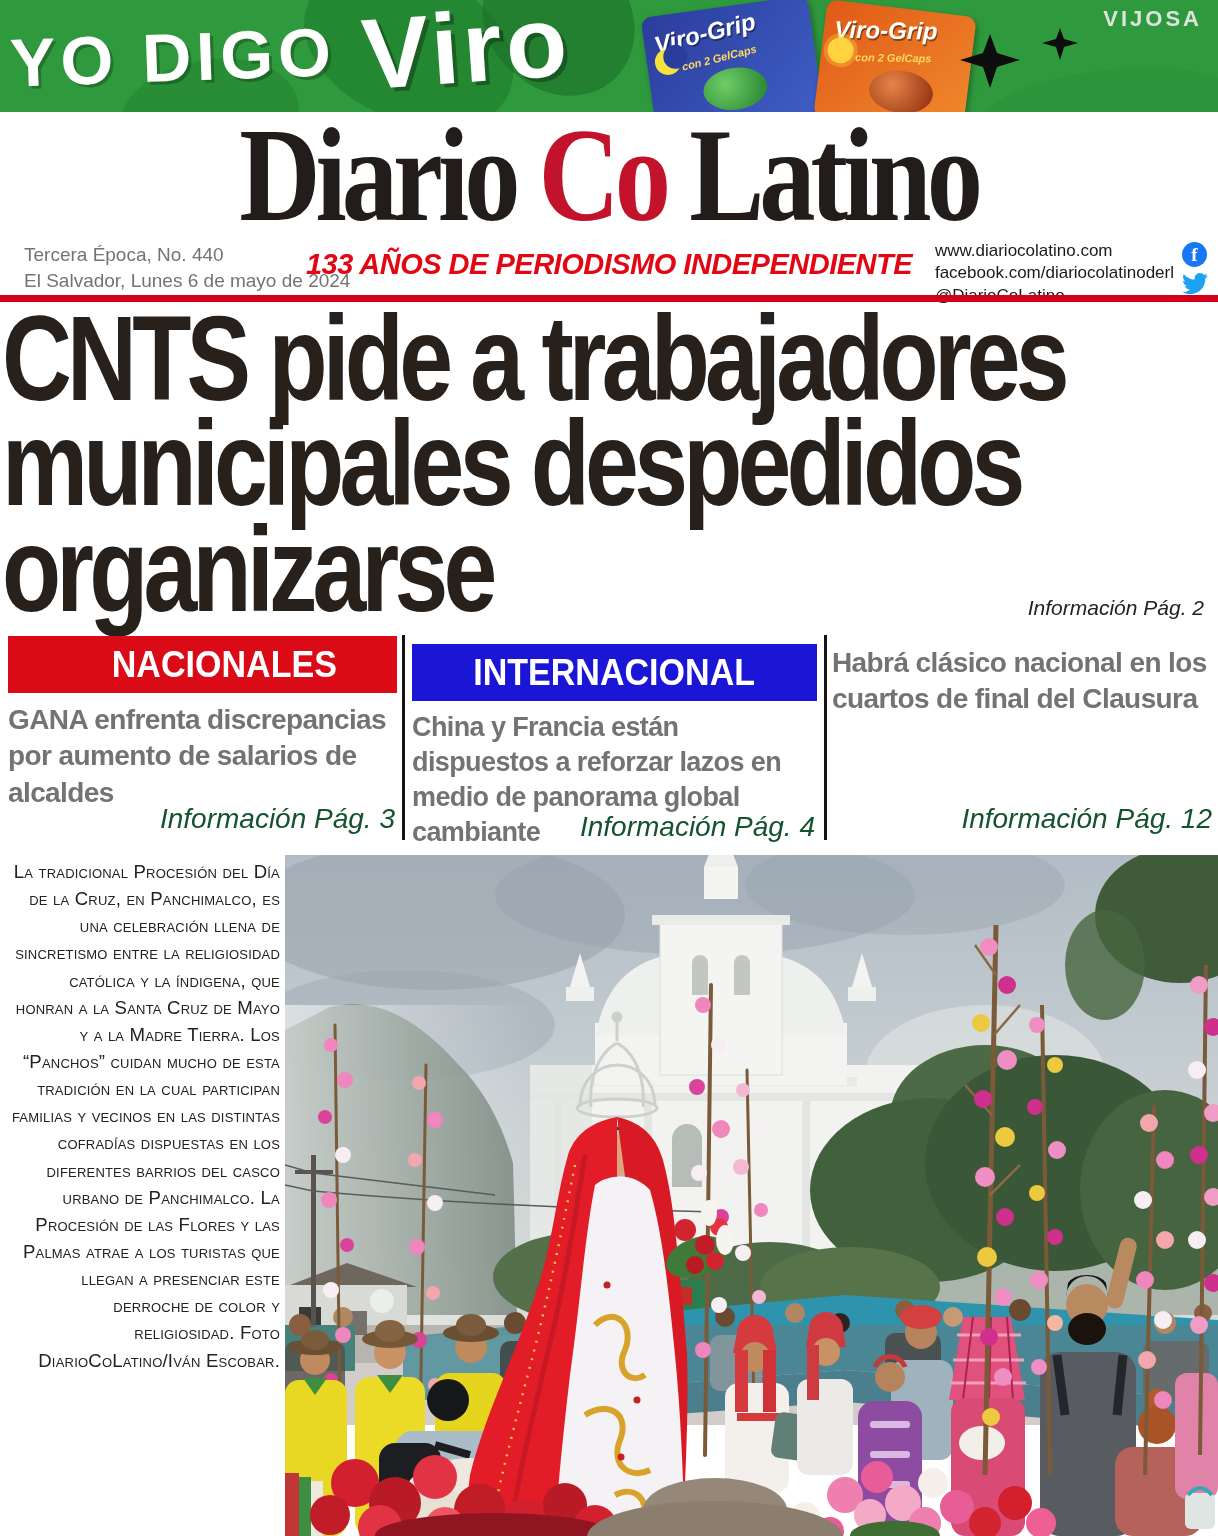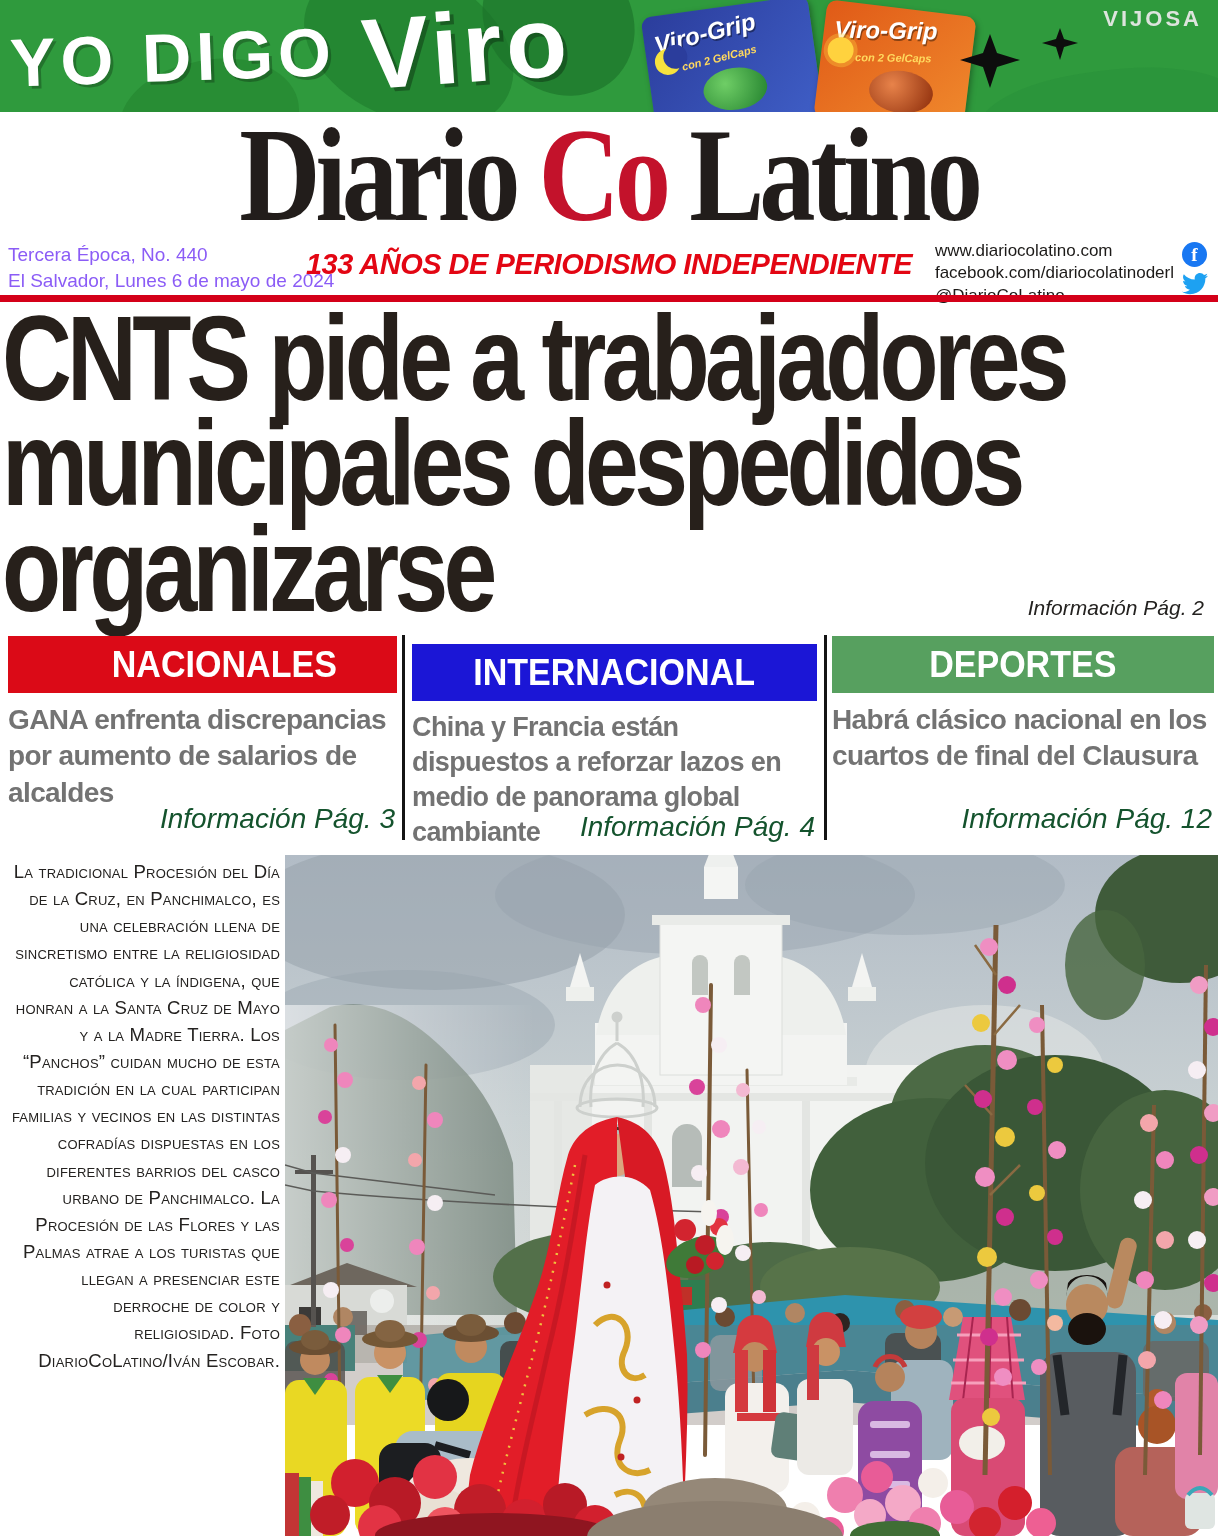--- a/index.html
+++ b/index.html
@@ -47,21 +47,21 @@
     letter-spacing:3px; color:#dde4dd; }
 
   
   .masthead { position:absolute; left:0; top:108px; width:1218px; height:132px; text-align:center; }
   .masthead h1 { display:inline-block; font-family:"Liberation Serif", serif; font-weight:bold;
     font-size:134px; line-height:1; letter-spacing:-6px; color:#221d1b;
     transform:scaleX(.84); transform-origin:center top; white-space:nowrap; }
   .masthead .co { color:#c3122b; }
 
   .dateline { position:absolute; left:0; top:240px; width:1218px; height:56px; }
-  .edition { position:absolute; left:8px; top:2px; font-size:19px; line-height:1.35; color:#8b5cf6; }
+  .edition { position:absolute; left:24px; top:2px; font-size:19px; line-height:1.35; color:#737373; }
   .tagline { position:absolute; left:0; top:8px; width:100%; text-align:center; }
   .tagline span { font-size:29px; font-weight:bold; font-style:italic; color:#e30613; letter-spacing:-0.5px; }
   .contact { position:absolute; right:44px; top:0; text-align:left; font-size:17px; line-height:1.32; color:#1c1a18; }
   .social-icons { position:absolute; right:8px; top:2px; width:28px; }
   .fb-badge { width:25px; height:25px; border-radius:50%; background:#1877f2; color:#fff;
     font-weight:bold; font-size:19px; text-align:center; line-height:25px;
     font-family:"Liberation Serif", serif; }
   .tw-badge { margin-top:6px; }
 
   .red-rule { position:absolute; left:0; top:295px; width:1218px; height:7px; background:#d40019; }
@@ -180,23 +180,20 @@
 
 <div class="col c2">
   <div class="bar bar-internacional">
     <span>INTERNACIONAL</span>
   </div>
   <div class="col-head">China y Francia están dispuestos a reforzar lazos en medio de panorama global cambiante</div>
   <div class="col-ref">Información Pág. 4</div>
 </div>
 
 <div class="col c3">
-  <div class="bar bar-deportes">
-    <span>DEPORTES</span>
-  </div>
   <div class="col-head">Habrá clásico nacional en los cuartos de final del Clausura</div>
   <div class="col-ref">Información Pág. 12</div>
 </div>
 
 <div class="photo-caption">La tradicional Procesión del Día de la Cruz, en Panchimalco, es una celebración llena de sincretismo entre la religiosidad católica y la índigena, que honran a la Santa Cruz de Mayo y a la Madre Tierra. Los “Panchos” cuidan mucho de esta tradición en la cual participan familias y vecinos en las distintas cofradías dispuestas en los diferentes barrios del casco urbano de Panchimalco. La Procesión de las Flores y las Palmas atrae a los turistas que llegan a presenciar este derroche de color y religiosidad. Foto DiarioCoLatino/Iván Escobar.</div>
 
 <div class="photo-frame">
 <svg width="933" height="681" viewBox="0 0 933 681">
   <defs>
     <linearGradient id="sky" x1="0" y1="0" x2="0" y2="1">

